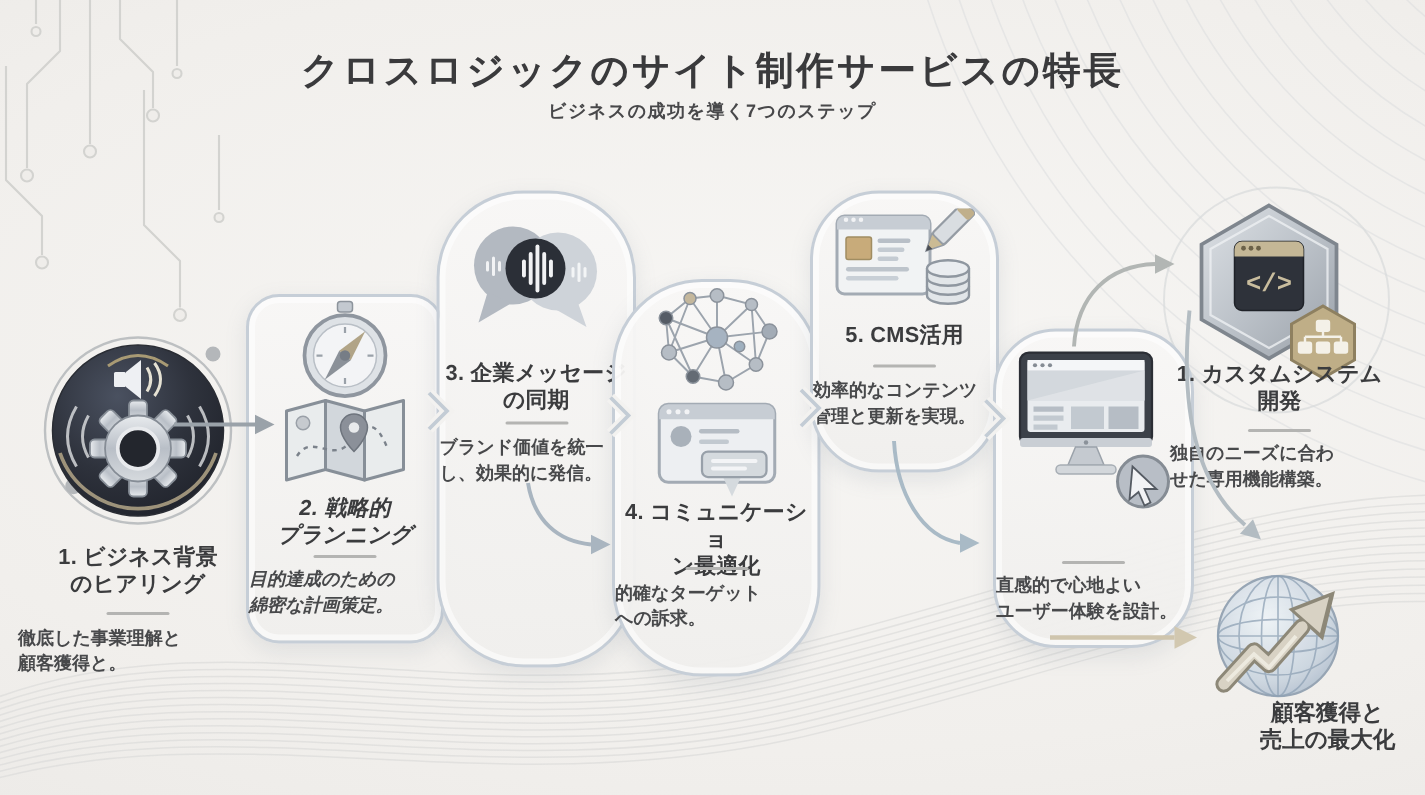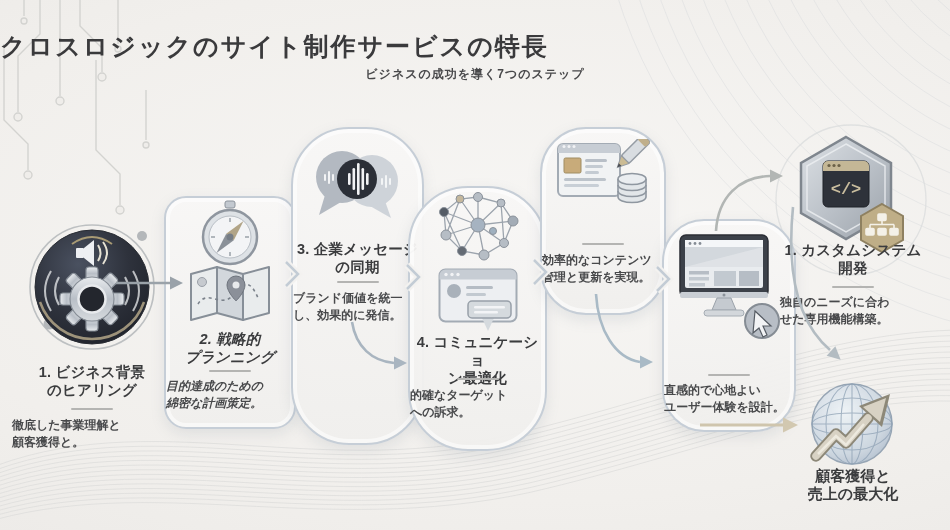--- a/index.html
+++ b/index.html
@@ -4,21 +4,21 @@
 <style>
   html,body{margin:0;padding:0;}
   body{width:950px;height:530px;overflow:hidden;font-family:"Liberation Sans","DejaVu Sans",sans-serif;}
   #stage{position:relative;width:950px;height:530px;
     background:
       radial-gradient(120% 90% at 55% 45%, #f7f6f4 0%, #f1efec 55%, #e9e7e4 100%);
   }
   .abs{position:absolute;}
   svg{display:block;}
   
-  #title{left:0;top:30px;width:950px;font-size:25px;font-weight:700;
+  #title{left:0;top:30px;width:950px;text-align:center;font-size:25px;font-weight:700;
     color:#3a3a3c;letter-spacing:2px;}
   #subtitle{left:0;top:66px;width:950px;text-align:center;font-size:12px;font-weight:600;
     color:#48484a;letter-spacing:1px;}
   
   .card{position:absolute;background:linear-gradient(180deg,rgba(248,247,246,.95),rgba(240,239,237,.95));
     border:2px solid #c6ced7;
     box-shadow:0 5px 14px rgba(125,135,148,.16), inset 0 0 0 4px rgba(255,255,255,.55);}
   
   .step-title{position:absolute;font-weight:700;font-size:14.5px;line-height:18px;color:#3b3c3e;
     text-align:center;white-space:pre-line;letter-spacing:.2px;width:100%;}
@@ -272,20 +272,21 @@
         <rect x="68" y="-8" width="11" height="7" rx="2" fill="#c0af8b"></rect>
         <path d="M68,22 h11 l-5.5,11 z" fill="#cbbb94" stroke="#959ca4" stroke-width="1"></path>
         <path d="M71.5,29 l2,4 l2,-4 z" fill="#4a4e55"></path>
       </g>
       <g stroke="#8f97a0" stroke-width="1.6">
         <path d="M62,40 v18 a14,5.5 0 0 0 28,0 v-18" fill="#e2e6e9"></path>
         <ellipse cx="76" cy="40" rx="14" ry="5.5" fill="#eaedf0"></ellipse>
         <path d="M62,46 a14,5.5 0 0 0 28,0 M62,52 a14,5.5 0 0 0 28,0" fill="none"></path>
       </g>
     </svg>
+    <div class="step-title" style="top:86px">5. CMS活用</div>
     <div class="divider" style="top:114px"></div>
     <div class="step-desc" style="top:123px">効率的なコンテンツ
 管理と更新を実現。</div>
   </div>
 
   <div class="card" style="left:662px;top:219px;width:130px;height:209px;border-radius:42px;">
     <svg class="abs" style="left:12px;top:12px" width="106" height="112" viewBox="0 0 106 112">
       <rect x="4" y="2" width="88" height="62" rx="6" fill="#3c4149" stroke="#2b2e35" stroke-width="1.5"></rect>
       <rect x="9" y="7" width="78" height="48" rx="2" fill="#e9ecef"></rect>
       <rect x="9" y="7" width="78" height="7" fill="#f4f6f8"></rect>
@@ -364,21 +365,21 @@
       <ellipse cx="46" cy="46" rx="40" ry="26"></ellipse>
       <ellipse cx="46" cy="46" rx="40" ry="11"></ellipse>
       <path d="M6,46 h80"></path>
     </g>
     <path d="M10,78 L30,56 L40,65 L62,40" stroke="#8d8878" stroke-width="11.5" fill="none" stroke-linejoin="round" stroke-linecap="round"></path>
     <polygon points="53,28 84,16 76,49" fill="#8d8878"></polygon>
     <path d="M10,78 L30,56 L40,65 L62,40" stroke="#d8d2c4" stroke-width="7.5" fill="none" stroke-linejoin="round" stroke-linecap="round"></path>
     <polygon points="57,29 80,20 74,44" fill="#d8d2c4"></polygon>
     <path d="M12,76 L30,58 L40,67 L58,46" stroke="#efece2" stroke-width="2.5" fill="none" opacity=".9"></path>
   </svg>
-  <div class="freeblock" style="left:788px;top:467px;width:130px;">
+  <div class="freeblock" style="left:820px;top:467px;width:130px;">
     <div class="goal-label">顧客獲得と
 売上の最大化</div>
   </div>
 
   <svg class="abs" style="left:0;top:0;pointer-events:none" width="950" height="530" viewBox="0 0 950 530">
 
     <g>
       <path d="M116,283 H170" stroke="#9aa2a9" stroke-width="2.6" fill="none"></path>
       <polygon points="170,276.5 183,283 170,289.5" fill="#9aa2a9"></polygon>
     </g>

